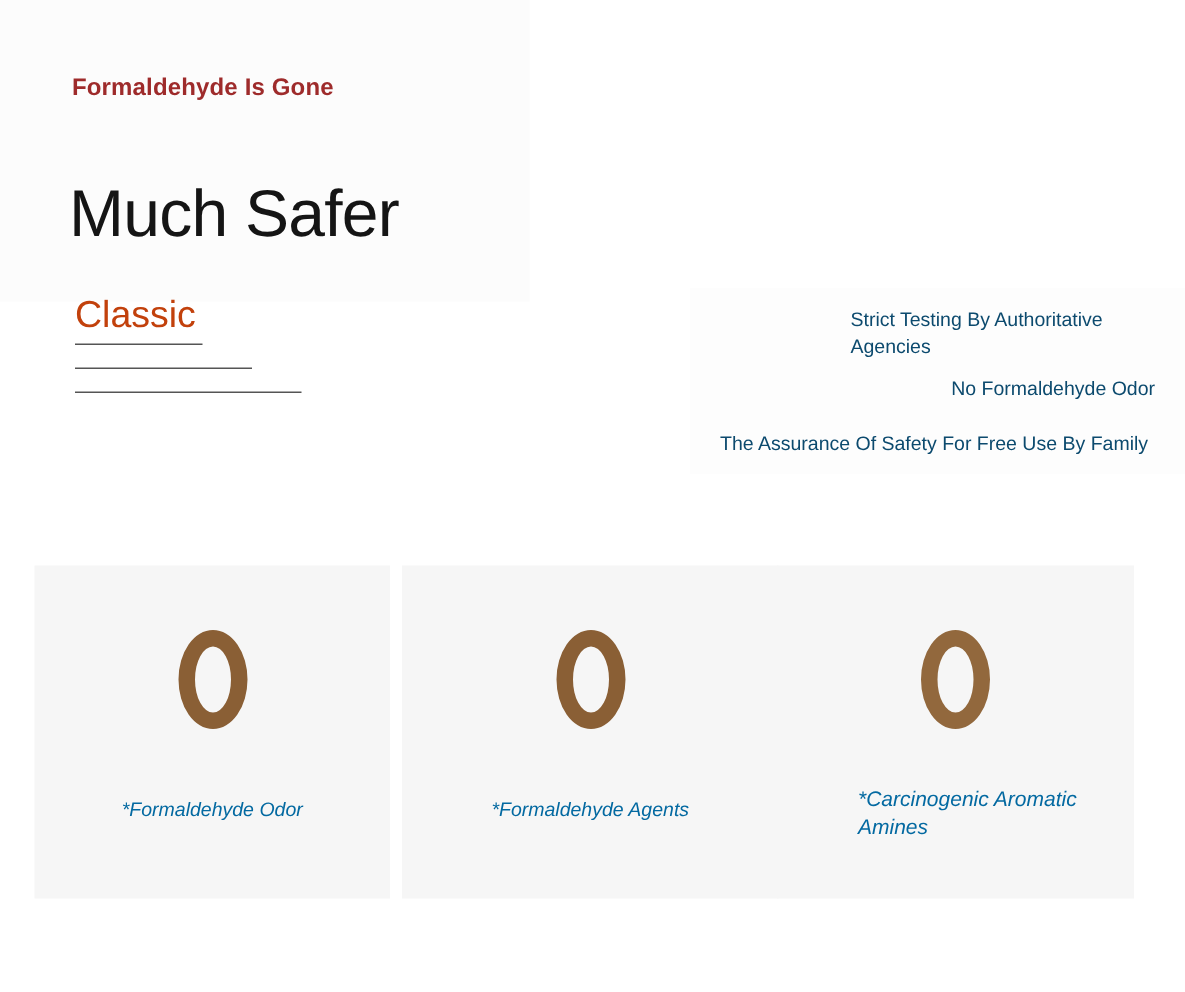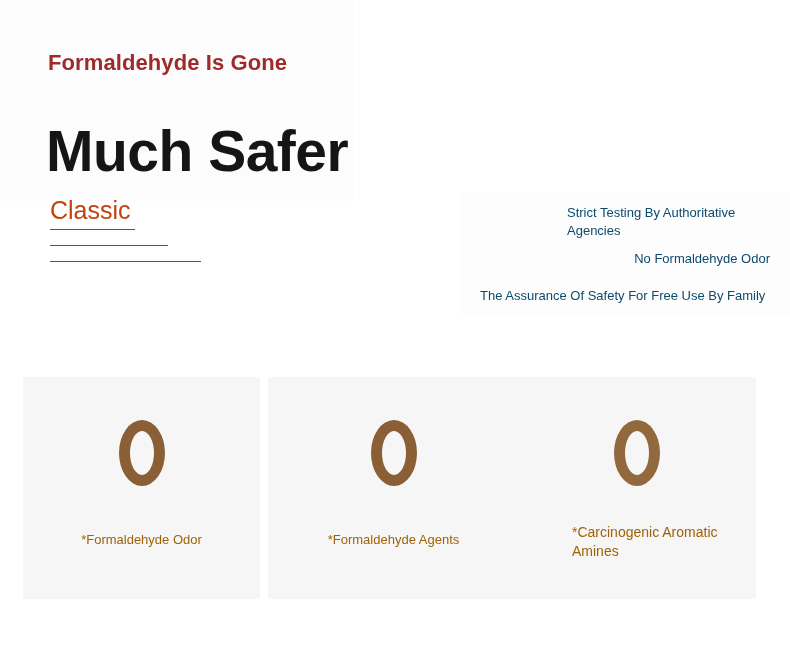--- a/index.html
+++ b/index.html
@@ -38,32 +38,32 @@
     width: 330px;
     height: 124px;
     background: #fdfdfd;
   }
 
   
   .eyebrow {
     position: absolute;
     left: 48px;
     top: 50px;
-    font-size: 22px;
+    font-size: 16px;
     font-weight: bold;
     color: #9e2b2b;
     letter-spacing: 0.1px;
     white-space: nowrap;
   }
   .headline {
     position: absolute;
     left: 46px;
     top: 118px;
-    font-size: 57px;
-    font-weight: bold;
+    font-size: 44px;
+    font-weight: normal;
     color: #151515;
     letter-spacing: -0.5px;
     white-space: nowrap;
   }
 
   
   .stack {
     position: absolute;
     left: 50px;
     top: 198px;
@@ -144,22 +144,23 @@
   }
   .card-3 .ring { border-color: #92683d; }
 
   .card-label {
     position: absolute;
     left: 8px;
     right: 8px;
     top: 154px;
     text-align: center;
     font-size: 13px;
-    color: #a16207;
+    color: #0369a1;
     line-height: 1.35;
+    font-style: italic;
   }
   .card-3 .card-label {
     top: 146px;
     left: 54px;
     right: 14px;
     text-align: left;
     font-size: 14px;
   }
 </style>
 </head>

